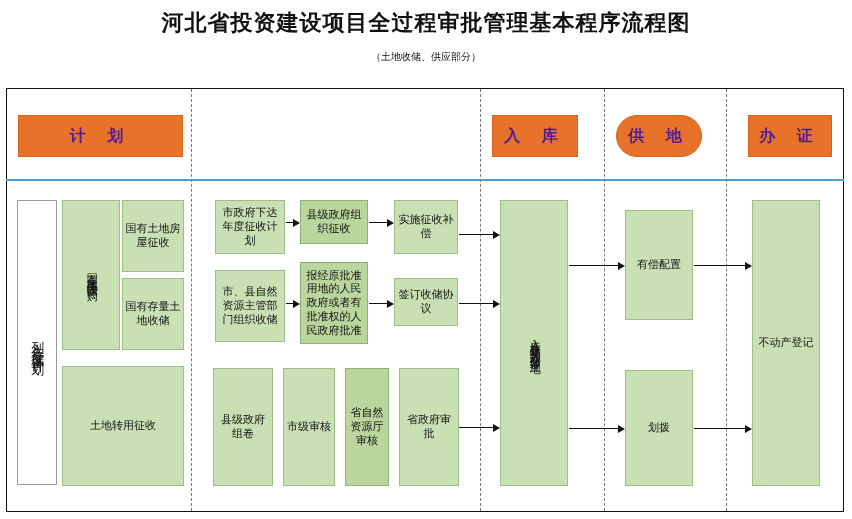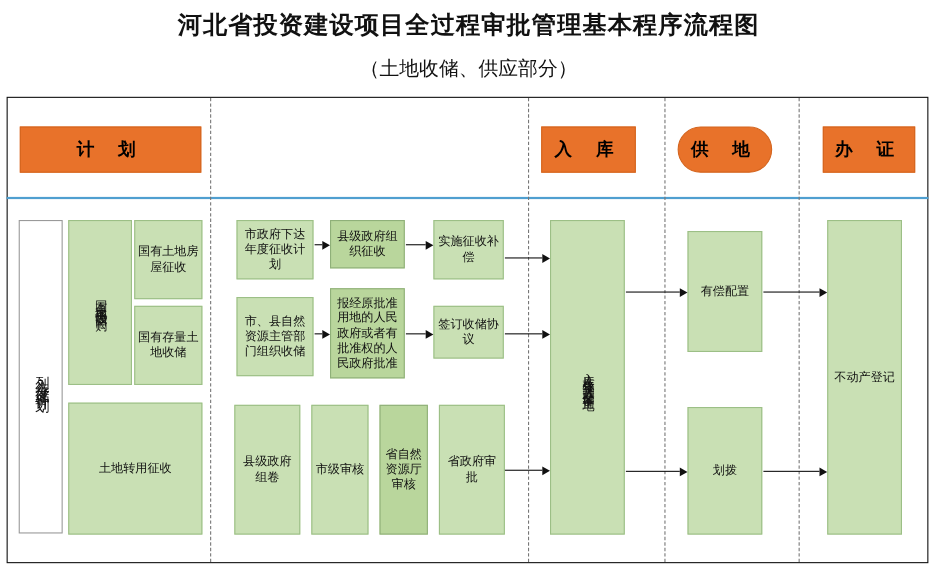--- a/index.html
+++ b/index.html
@@ -7,35 +7,35 @@
   #root{position:relative;width:852px;height:519px;overflow:hidden;}
 
   .title{
     position:absolute;left:0;top:8px;width:852px;text-align:center;
     font-family:"DejaVu Serif","Liberation Serif",serif;
     font-weight:bold;font-size:22px;letter-spacing:1px;color:#111;
   }
   .subtitle{
     position:absolute;left:0;top:50px;width:852px;text-align:center;
     font-family:"DejaVu Serif","Liberation Serif",serif;
-    font-size:18px;color:#111;
+    font-size:10px;color:#111;
   }
 
   .frame{
     position:absolute;left:6px;top:88px;width:838px;height:424px;
     border:1px solid #111;background:#fff;box-sizing:border-box;
   }
   .hrule{position:absolute;left:6px;top:179px;width:838px;height:2px;background:#4f9fd0;}
 
   .vdash{position:absolute;top:89px;height:422px;border-left:1px dashed #777;}
 
   .hdr{
     position:absolute;height:42px;background:#e8722a;border:1px solid #d4651f;
     box-sizing:border-box;display:flex;align-items:center;justify-content:center;
-    color:#000000;font-weight:bold;font-size:16px;letter-spacing:8px;
+    color:#4c1d95;font-weight:bold;font-size:16px;letter-spacing:8px;
     font-family:"DejaVu Sans","Liberation Sans",sans-serif;
   }
 
   .box{
     position:absolute;box-sizing:border-box;display:flex;align-items:center;justify-content:center;
     text-align:center;font-size:11px;line-height:1.25;padding:2px;
     font-family:"DejaVu Sans","Liberation Sans",sans-serif;color:#111;
   }
   .green{background:#c9e0b4;border:1px solid #9cbf86;}
   .green-d{background:#b9d69c;border:1px solid #8fb079;}

